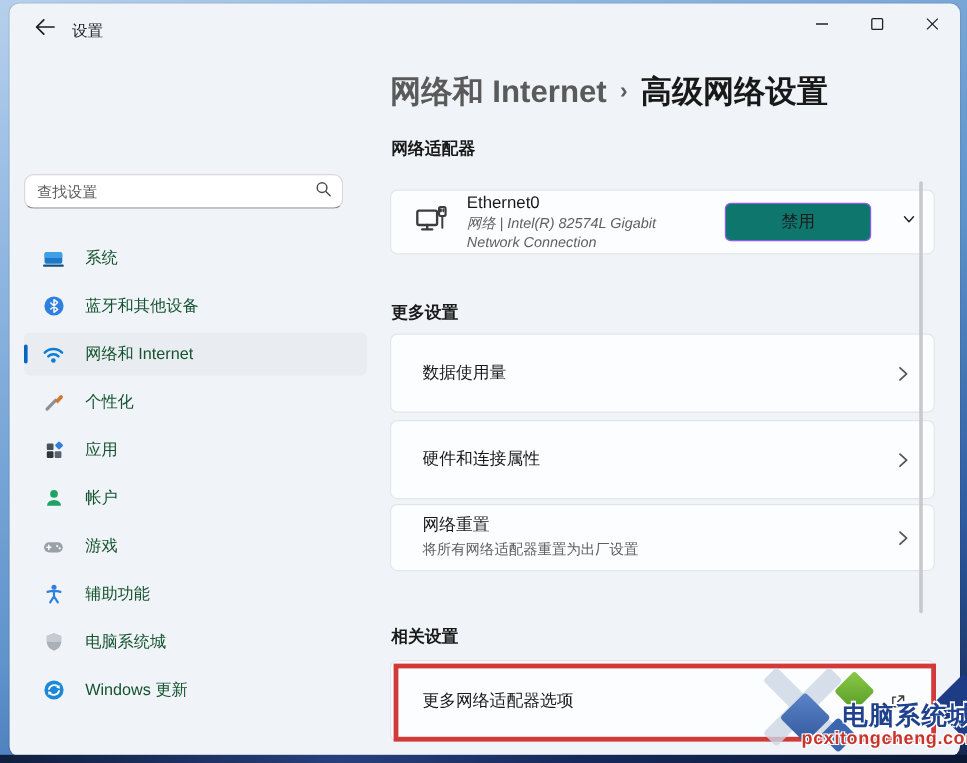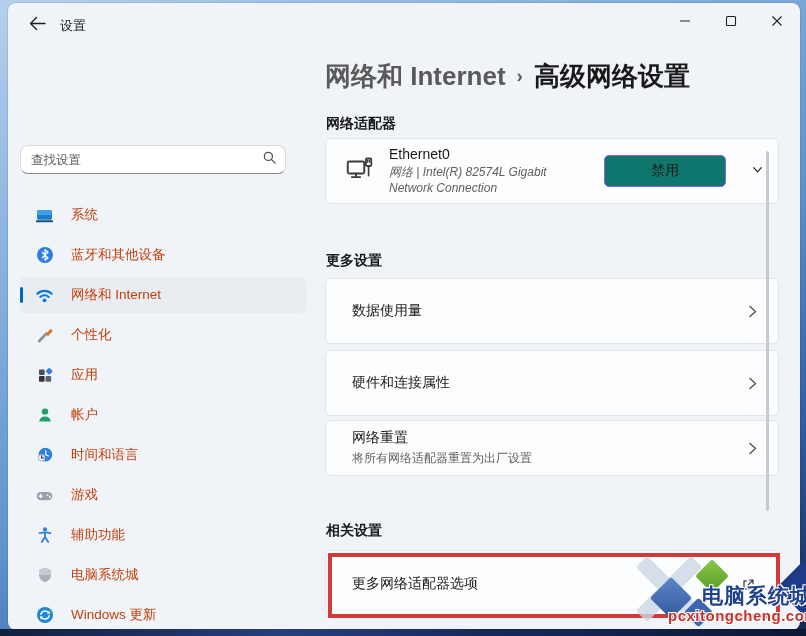--- a/index.html
+++ b/index.html
@@ -34,21 +34,21 @@
   .user-name{font-size:13px;font-weight:bold;color:#111;}
   .user-type{font-size:11px;color:#3a3a3a;margin-top:3px;}
   .searchbox{position:absolute;left:12px;top:100px;width:266px;height:29px;
     background:#ffffff;border:1px solid #d9d9d9;border-bottom:1px solid #878787;
     border-radius:8px;display:flex;align-items:center;padding:0 8px 0 10px;}
   .searchbox input{flex:1;border:none;outline:none;font-size:12.5px;color:#1b1b1b;
     background:transparent;font-family:"Liberation Sans",sans-serif;}
   .searchbox input::placeholder{color:#5d5d5d;opacity:1;}
   .nav{position:absolute;left:0;top:152px;width:310px;}
   .nav-item{position:relative;height:36px;margin:0 12px 4px 12px;border-radius:5px;
-    display:flex;align-items:center;padding-left:15px;gap:17px;cursor:pointer;font-size:13.5px;color:#c2410c;}
+    display:flex;align-items:center;padding-left:15px;gap:17px;cursor:pointer;font-size:13.5px;color:#14532d;}
   .nav-item.sel{background:#e9edf2;}
   .nav-item.sel::before{content:"";position:absolute;left:0;top:10px;width:3px;height:16px;
     border-radius:2px;background:var(--accent,#0067c0);}
   .nav-ic{width:19px;height:19px;flex:0 0 19px;display:flex;align-items:center;justify-content:center;}
 
   
   .main{position:absolute;left:317px;top:0;width:455px;height:100%;}
   .crumb{position:absolute;left:0;top:56px;font-size:26px;font-weight:600;white-space:nowrap;text-align:right;}
   .crumb .parent{color:#5a5a5a;}
   .crumb .sep{color:#5a5a5a;font-size:19px;margin:0 11px;vertical-align:3px;}
@@ -188,31 +188,20 @@
         <span class="nav-ic">
             <svg width="18" height="18" viewBox="0 0 18 18">
               <circle cx="9" cy="5.6" r="3.2" fill="#1fa364"></circle>
               <path d="M3.2 15.4 a5.8 4.8 0 0 1 11.6 0 z" fill="#1fa364"></path>
             </svg>
           </span>
         <span>帐户</span>
       </div>
       <div class="nav-item">
         <span class="nav-ic">
-            <svg width="18" height="18" viewBox="0 0 18 18">
-              <circle cx="9.4" cy="8.6" r="6.8" fill="#2f7fe0"></circle>
-              <circle cx="5.6" cy="11.8" r="3.4" fill="#e8eef6" stroke="#9aa6b8" stroke-width="0.8"></circle>
-              <path d="M5.6 9.8 V11.9 H7.4" stroke="#3a4656" stroke-width="1.1" fill="none" stroke-linecap="round"></path>
-              <path d="M9.8 4.6 V8.8 L12.6 10" stroke="#fff" stroke-width="1.2" fill="none" stroke-linecap="round"></path>
-            </svg>
-          </span>
-        <span>时间和语言</span>
-      </div>
-      <div class="nav-item">
-        <span class="nav-ic">
             <svg width="19" height="19" viewBox="0 0 18 18">
               <rect x="1.6" y="5.6" width="14.8" height="8" rx="4" fill="#9aa0a8"></rect>
               <path d="M5.4 8 V11.2 M3.8 9.6 H7" stroke="#fff" stroke-width="1.2" stroke-linecap="round"></path>
               <circle cx="12" cy="8.6" r="0.9" fill="#fff"></circle>
               <circle cx="14" cy="10.4" r="0.9" fill="#fff"></circle>
             </svg>
           </span>
         <span>游戏</span>
       </div>
       <div class="nav-item">
@@ -248,21 +237,21 @@
     </div>
   </div>
 
   <div class="main">
     <div class="crumb">
       <span class="parent">网络和 Internet</span><span class="sep">›</span><span class="cur">高级网络设置</span>
     </div>
 
     <div class="sec-h" style="top:112px;">网络适配器</div>
 
-    <div class="card adapter" style="top:135px;height:66px;">
+    <div class="card adapter" style="top:155px;height:54px;">
       <span>
         <svg width="30" height="30" viewBox="0 0 20 20">
             <rect x="2.5" y="5" width="11" height="8" rx="1" stroke="#3c3c3c" stroke-width="1.3" fill="none"></rect>
             <path d="M8 13 V15 M5.2 15.4 H10.8" stroke="#3c3c3c" stroke-width="1.3" stroke-linecap="round"></path>
             <rect x="14.6" y="3" width="3.6" height="5" rx="0.8" stroke="#3c3c3c" stroke-width="1.2" fill="none"></rect>
             <path d="M15.6 4.2 V5.4 M17 4.2 V5.4 M16.4 8 V14.5" stroke="#3c3c3c" stroke-width="1.1" stroke-linecap="round"></path>
           </svg>
       </span>
       <div>
         <div class="name">Ethernet0</div>

